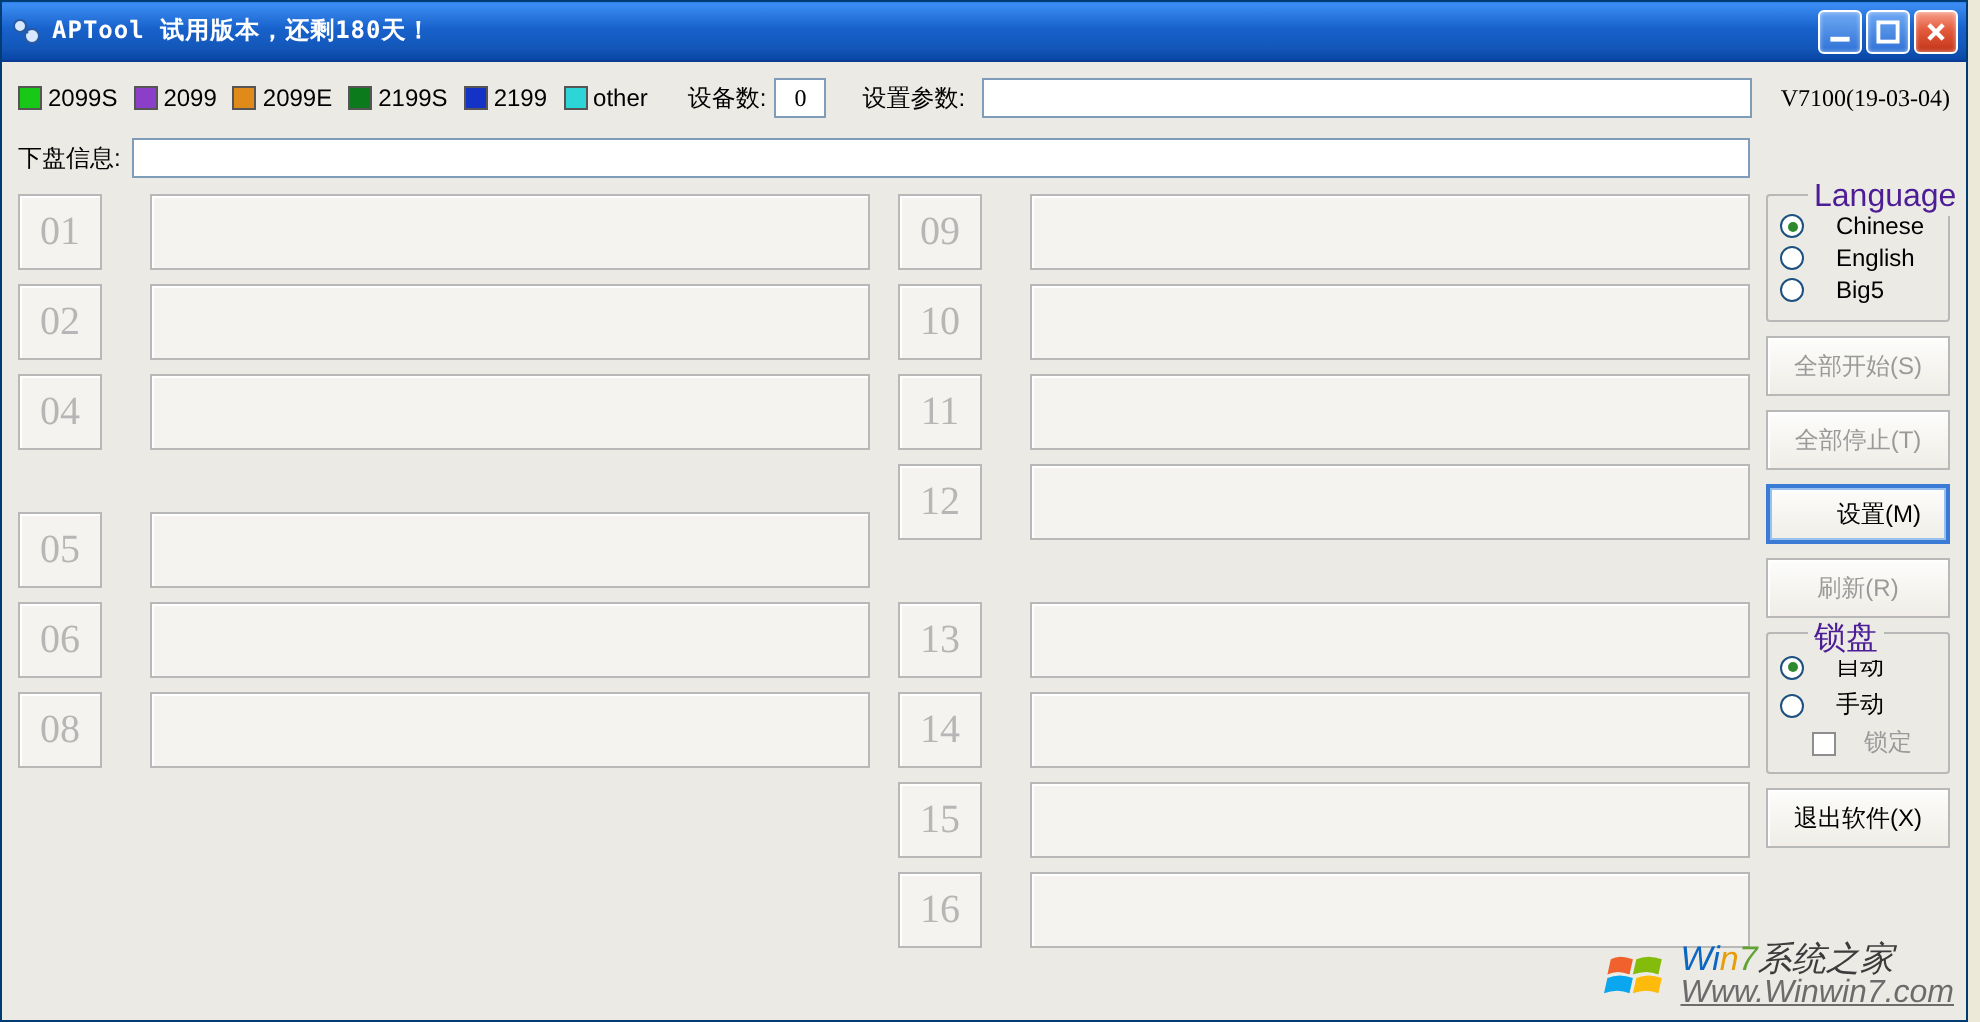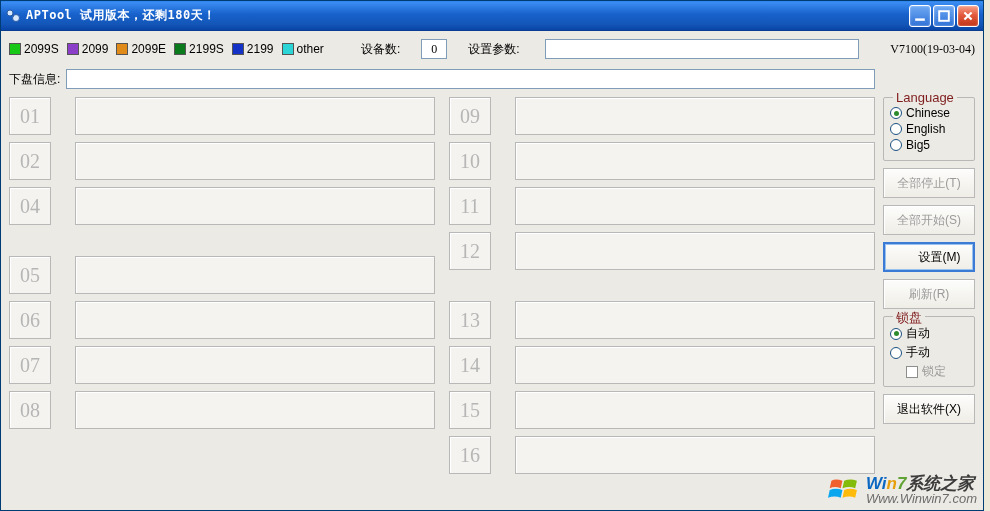--- a/index.html
+++ b/index.html
@@ -18,27 +18,27 @@
   .winbtn {
     width: 22px; height: 22px; border:1px solid #fff; border-radius:3px;
     background: linear-gradient(to bottom,#6fa9f4,#2f72d6);
     display:flex; align-items:center; justify-content:center; color:#fff; font-weight:bold;
     box-shadow: inset 0 0 2px rgba(255,255,255,.6);
   }
   .winbtn.close { background: linear-gradient(to bottom,#f79e88,#e35a3c 45%,#c23418 100%); }
   .winbtn svg { width:12px; height:12px; }
   .client { padding: 6px 8px 8px 8px; height: calc(100% - 30px); position:relative; display:flex; flex-direction:column; background:#eceae5;}
   
-  .toprow { display:flex; align-items:center; gap:21px; height:24px; }
+  .toprow { display:flex; align-items:center; gap:4px; height:24px; }
   .legend { display:flex; align-items:center; gap:2px; }
   .legend .item { display:flex; align-items:center; gap:3px; margin-right:6px;}
   .swatch { width:12px; height:12px; border:1px solid #555;}
   .devcount-label{ margin-left:10px;}
   .devcount-box { width:26px; height:20px; border:1px solid #7f9db9; background:#fff; display:flex; align-items:center; justify-content:center; font-family:Tahoma;}
-  .param-label { }
+  .param-label { margin-left:14px;}
   .param-box { flex:1; height:20px; border:1px solid #7f9db9; background:#fff; margin-left:4px;}
   .version { margin-left:10px; color:#000; font-family:Tahoma; }
   
   .row2 { display:flex; align-items:center; height:24px; margin-top:6px; gap:4px;text-align:right;}
   .row2 .dlinfo-box { flex:1; height:20px; border:1px solid #7f9db9; background:#fff; margin-left:2px;}
   
   .mainwrap { display:flex; flex:1; margin-top:6px; gap:8px; min-height:0;}
   .slots { flex:1; display:flex; gap:14px; }
   .col { flex:1; display:flex; flex-direction:column; }
   .group { display:flex; flex-direction:column; gap:4px;}
@@ -47,41 +47,41 @@
   .slot .num {
     width:42px; height:38px; border:1px solid #b8b8b8; background:#f4f3ef;
     display:flex; align-items:center; justify-content:center;
     font-family: Tahoma; font-size:20px; color:#b6b6b6; font-weight:400;
     box-shadow: inset 1px 1px 0 #fff;
   }
   .slot .bar { flex:1; height:38px; border:1px solid #b8b8b8; background:#f4f3ef; box-shadow: inset 1px 1px 0 #fff;}
   
   .side { width:92px; display:flex; flex-direction:column; gap:7px;}
   .fieldset { border:1px solid #b8b8b8; border-radius:2px; padding:6px 6px 6px 6px; position:relative; background:#eceae5;}
-  .fieldset legend { position:absolute; top:-8px; left:9px; background:#eceae5; padding:0 3px; color:#7f1d1d; font-size:13px;}
-  .radio-row { display:flex; align-items:center; gap:4px; margin:2px 0; cursor:pointer;}
+  .fieldset legend { position:absolute; top:-8px; left:20px; background:#eceae5; padding:0 3px; color:#4c1d95; font-size:16px;}
+  .radio-row { display:flex; align-items:center; gap:16px; margin:2px 0; cursor:pointer;}
   .radio { width:12px; height:12px; border:1px solid #1c5180; border-radius:50%; background:#fff; display:inline-flex; align-items:center; justify-content:center;}
   .radio.checked::after{content:""; width:5px; height:5px; border-radius:50%; background:#2d8b2d;}
   .checkbox { width:12px; height:12px; border:1px solid #8e8e8e; background:#fff;}
-  .check-row { display:flex; align-items:center; gap:4px; margin:2px 0 0 16px; color:#9a9a9a;}
+  .check-row { display:flex; align-items:center; gap:14px; margin:2px 0 0 16px; color:#9a9a9a;}
   
   .btn {
     height:30px; border:1px solid #b8b8b8; background:linear-gradient(#fdfdfc,#efede6);
     display:flex; align-items:center; justify-content:center; color:#000;
     box-shadow: inset 1px 1px 0 #fff; cursor:pointer;
   }
   .btn.disabled{ color:#9a9a9a; cursor:default;}
   .btn.hl { border:2px solid #3b7bd6; box-shadow:0 0 0 1px #99c1ef inset, inset 1px 1px 0 #fff;padding-left:21px;}
   
   .watermark { position:absolute; right:6px; bottom:4px; display:flex; align-items:center; gap:4px; pointer-events:none; opacity:.95;}
   .watermark .logo { width:34px; height:30px; }
   .watermark .txt { display:flex; flex-direction:column; line-height:1.05; font-family:"Microsoft YaHei",sans-serif;}
-  .watermark .l1 { font-size:17px; font-weight:bold; font-style:italic;}
+  .watermark .l1 { font-size:17px; font-weight:normal; font-style:italic;}
   .watermark .l1 .w{color:#0060c0;} .watermark .l1 .i{color:#e69a00;} .watermark .l1 .g{color:#5aa02c;} .watermark .l1 .r{color:#333;}
-  .watermark .l2 { font-size:13px; color:#666; font-style:italic;}
+  .watermark .l2 { font-size:16px; color:#666; font-style:italic;text-decoration:underline;}
 </style>
 </head>
 <body>
 
 <div class="window">
   <div class="titlebar">
     <span class="icon">
       <svg viewBox="0 0 16 16">
           <circle cx="5" cy="5" r="3" fill="#d7e8ff" stroke="#2a5aa0"></circle>
           <circle cx="11" cy="10" r="3.5" fill="#d7e8ff" stroke="#2a5aa0"></circle>
@@ -171,24 +171,20 @@
             <div class="group">
               <div class="slot">
                 <div class="num">05</div>
                 <div class="bar"></div>
               </div>
               <div class="slot">
                 <div class="num">06</div>
                 <div class="bar"></div>
               </div>
               <div class="slot">
-                <div class="num">07</div>
-                <div class="bar"></div>
-              </div>
-              <div class="slot">
                 <div class="num">08</div>
                 <div class="bar"></div>
               </div>
             </div>
           </div>
         <div class="col" id="col-right">
             <div class="group">
               <div class="slot">
                 <div class="num">09</div>
                 <div class="bar"></div>
@@ -238,24 +234,24 @@
           <div class="radio-row">
               <span class="radio"></span>
               <span>English</span>
             </div>
           <div class="radio-row">
               <span class="radio"></span>
               <span>Big5</span>
             </div>
         </div>
         <div class="btn disabled">
+            <span>全部开始(S)</span>
+          </div>
+        <div class="btn disabled">
             <span>全部停止(T)</span>
-          </div>
-        <div class="btn disabled">
-            <span>全部开始(S)</span>
           </div>
         <div class="btn hl">
             <span>设置(M)</span>
           </div>
         <div class="btn disabled">
             <span>刷新(R)</span>
           </div>
         <div class="fieldset">
           <legend>锁盘</legend>
           <div class="radio-row">

